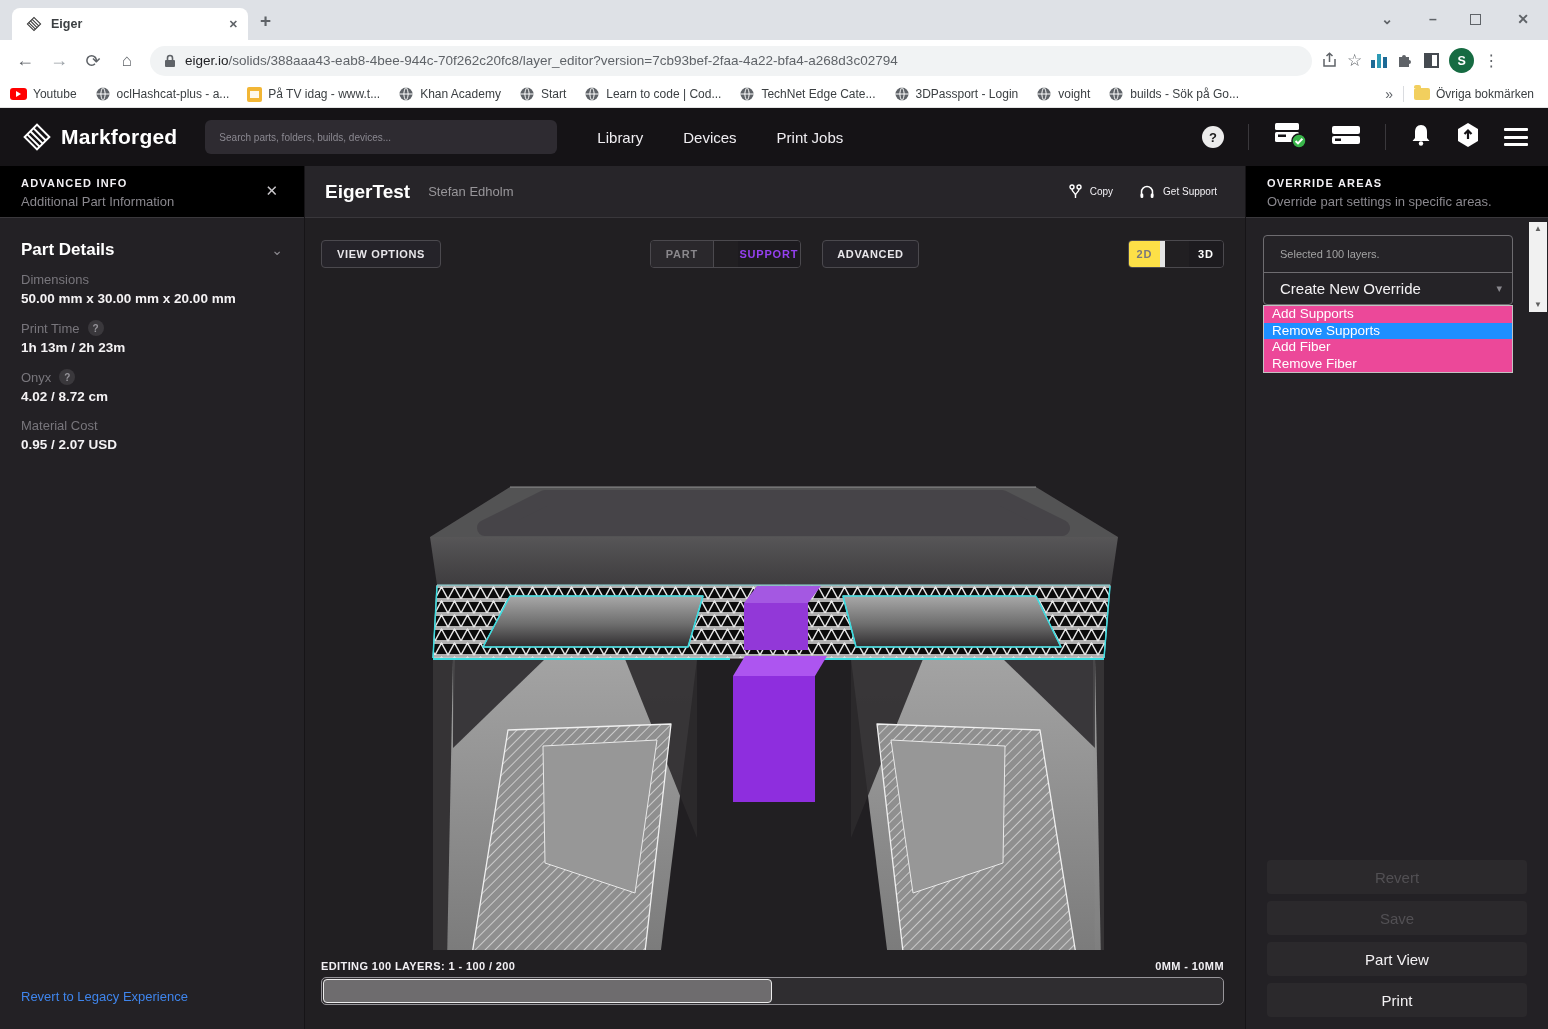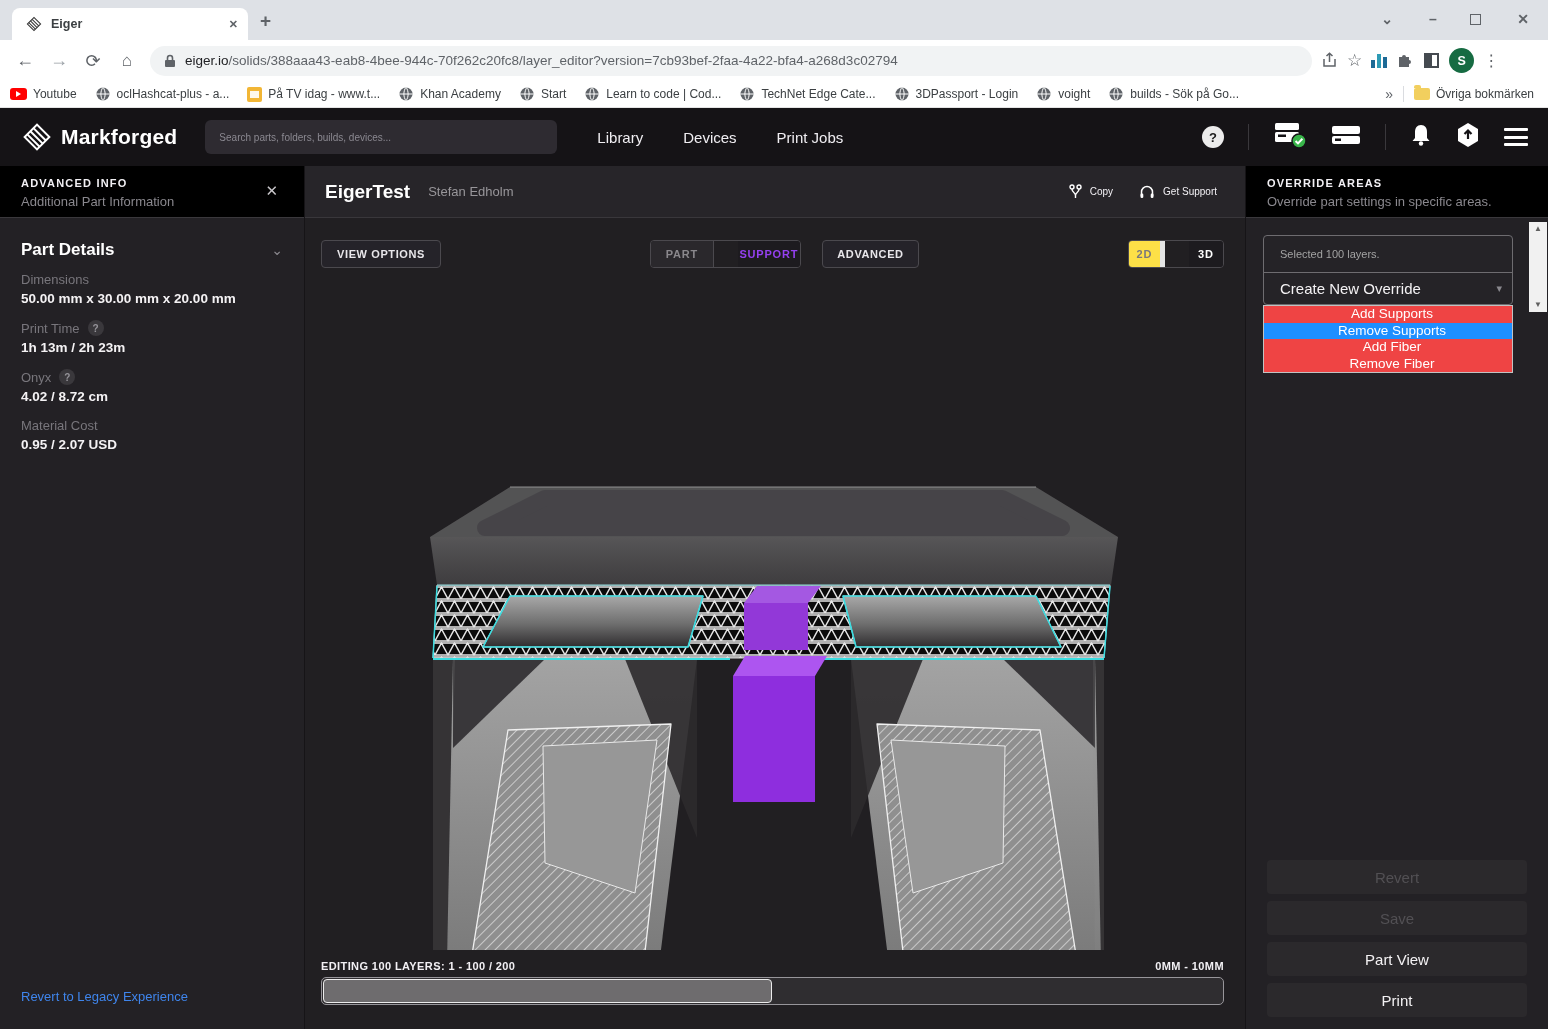--- a/index.html
+++ b/index.html
@@ -87,21 +87,21 @@
             border:1px solid #97959a; border-radius:5px; }
   #slider-fill { position:absolute; left:1px; top:1px; bottom:1px; width:49.8%; background:#6e6c6e;
                  border:1px solid #ececec; border-radius:4px; }
 
   
   #ov-box { position:absolute; left:17px; top:69px; width:250px; border:1px solid #6e6c70; border-radius:4px; background:#252327; }
   #ov-selected { height:37px; display:flex; align-items:center; padding-left:16px;
                  font-size:11px; font-weight:normal; color:#a3a3a3; border-bottom:1px solid #6e6c70; }
   #ov-select { height:31px; display:flex; align-items:center; padding:0 10px 0 16px; font-size:15px; color:#f4f2f4; }
   #ov-select .caret { margin-left:auto; color:#8a888e; font-size:11px; }
-  #ov-list { position:absolute; left:17px; top:139px; width:250px; background:#ef4444; border:1px solid #c2c2c2;text-align:center; }
+  #ov-list { position:absolute; left:17px; top:139px; width:250px; background:#ec4899; border:1px solid #c2c2c2; }
   .ov-item { height:16.5px; line-height:16.5px; font-size:13.5px; color:#fff; padding-left:8px; white-space:nowrap; }
   .ov-item.sel { background:#1e8fff; }
   #scrollstrip { position:absolute; left:283px; top:56px; width:18px; height:90px; background:#f1f1f1;
                  display:flex; flex-direction:column; justify-content:space-between; align-items:center; }
   #scrollstrip span { font-size:8px; color:#606060; line-height:14px; }
   .rbtn { position:absolute; left:21px; width:260px; height:34px; background:#2b292c; border-radius:4px;
           display:flex; align-items:center; justify-content:center; font-size:15px; }
   .rbtn.dis { color:#525054; } .rbtn.en { color:#f4f2f4; }
 </style>
 </head>

